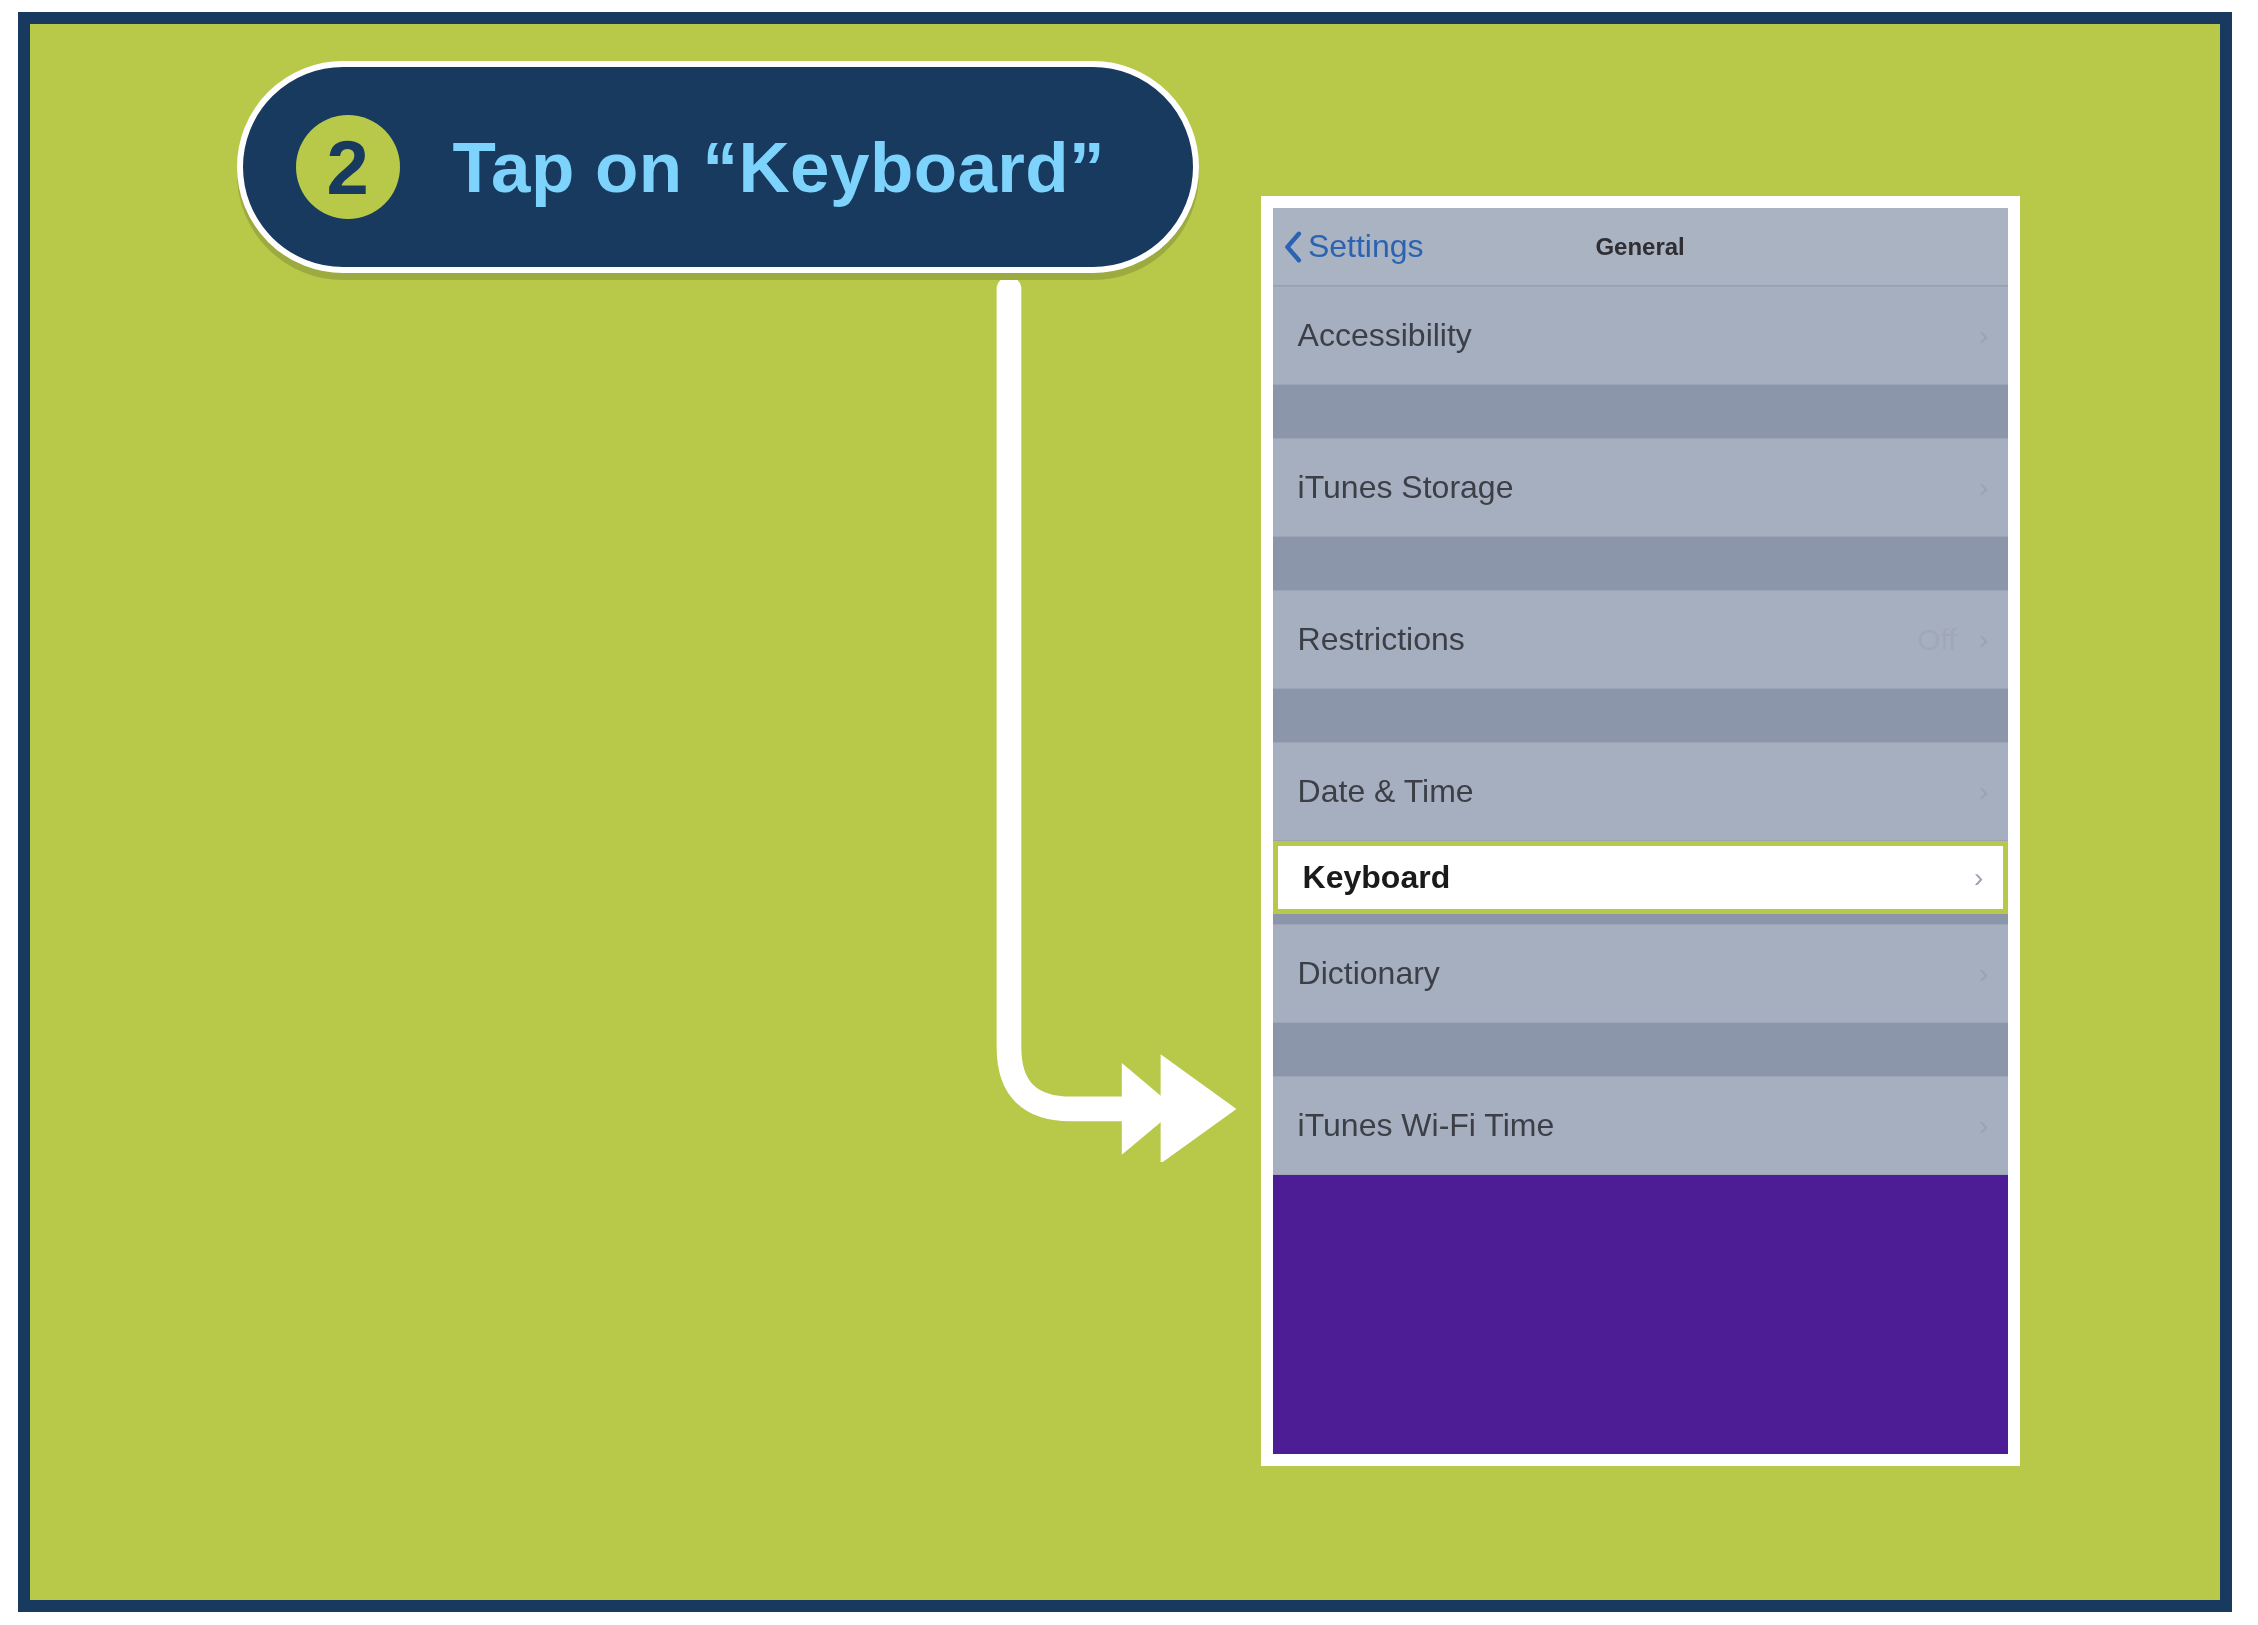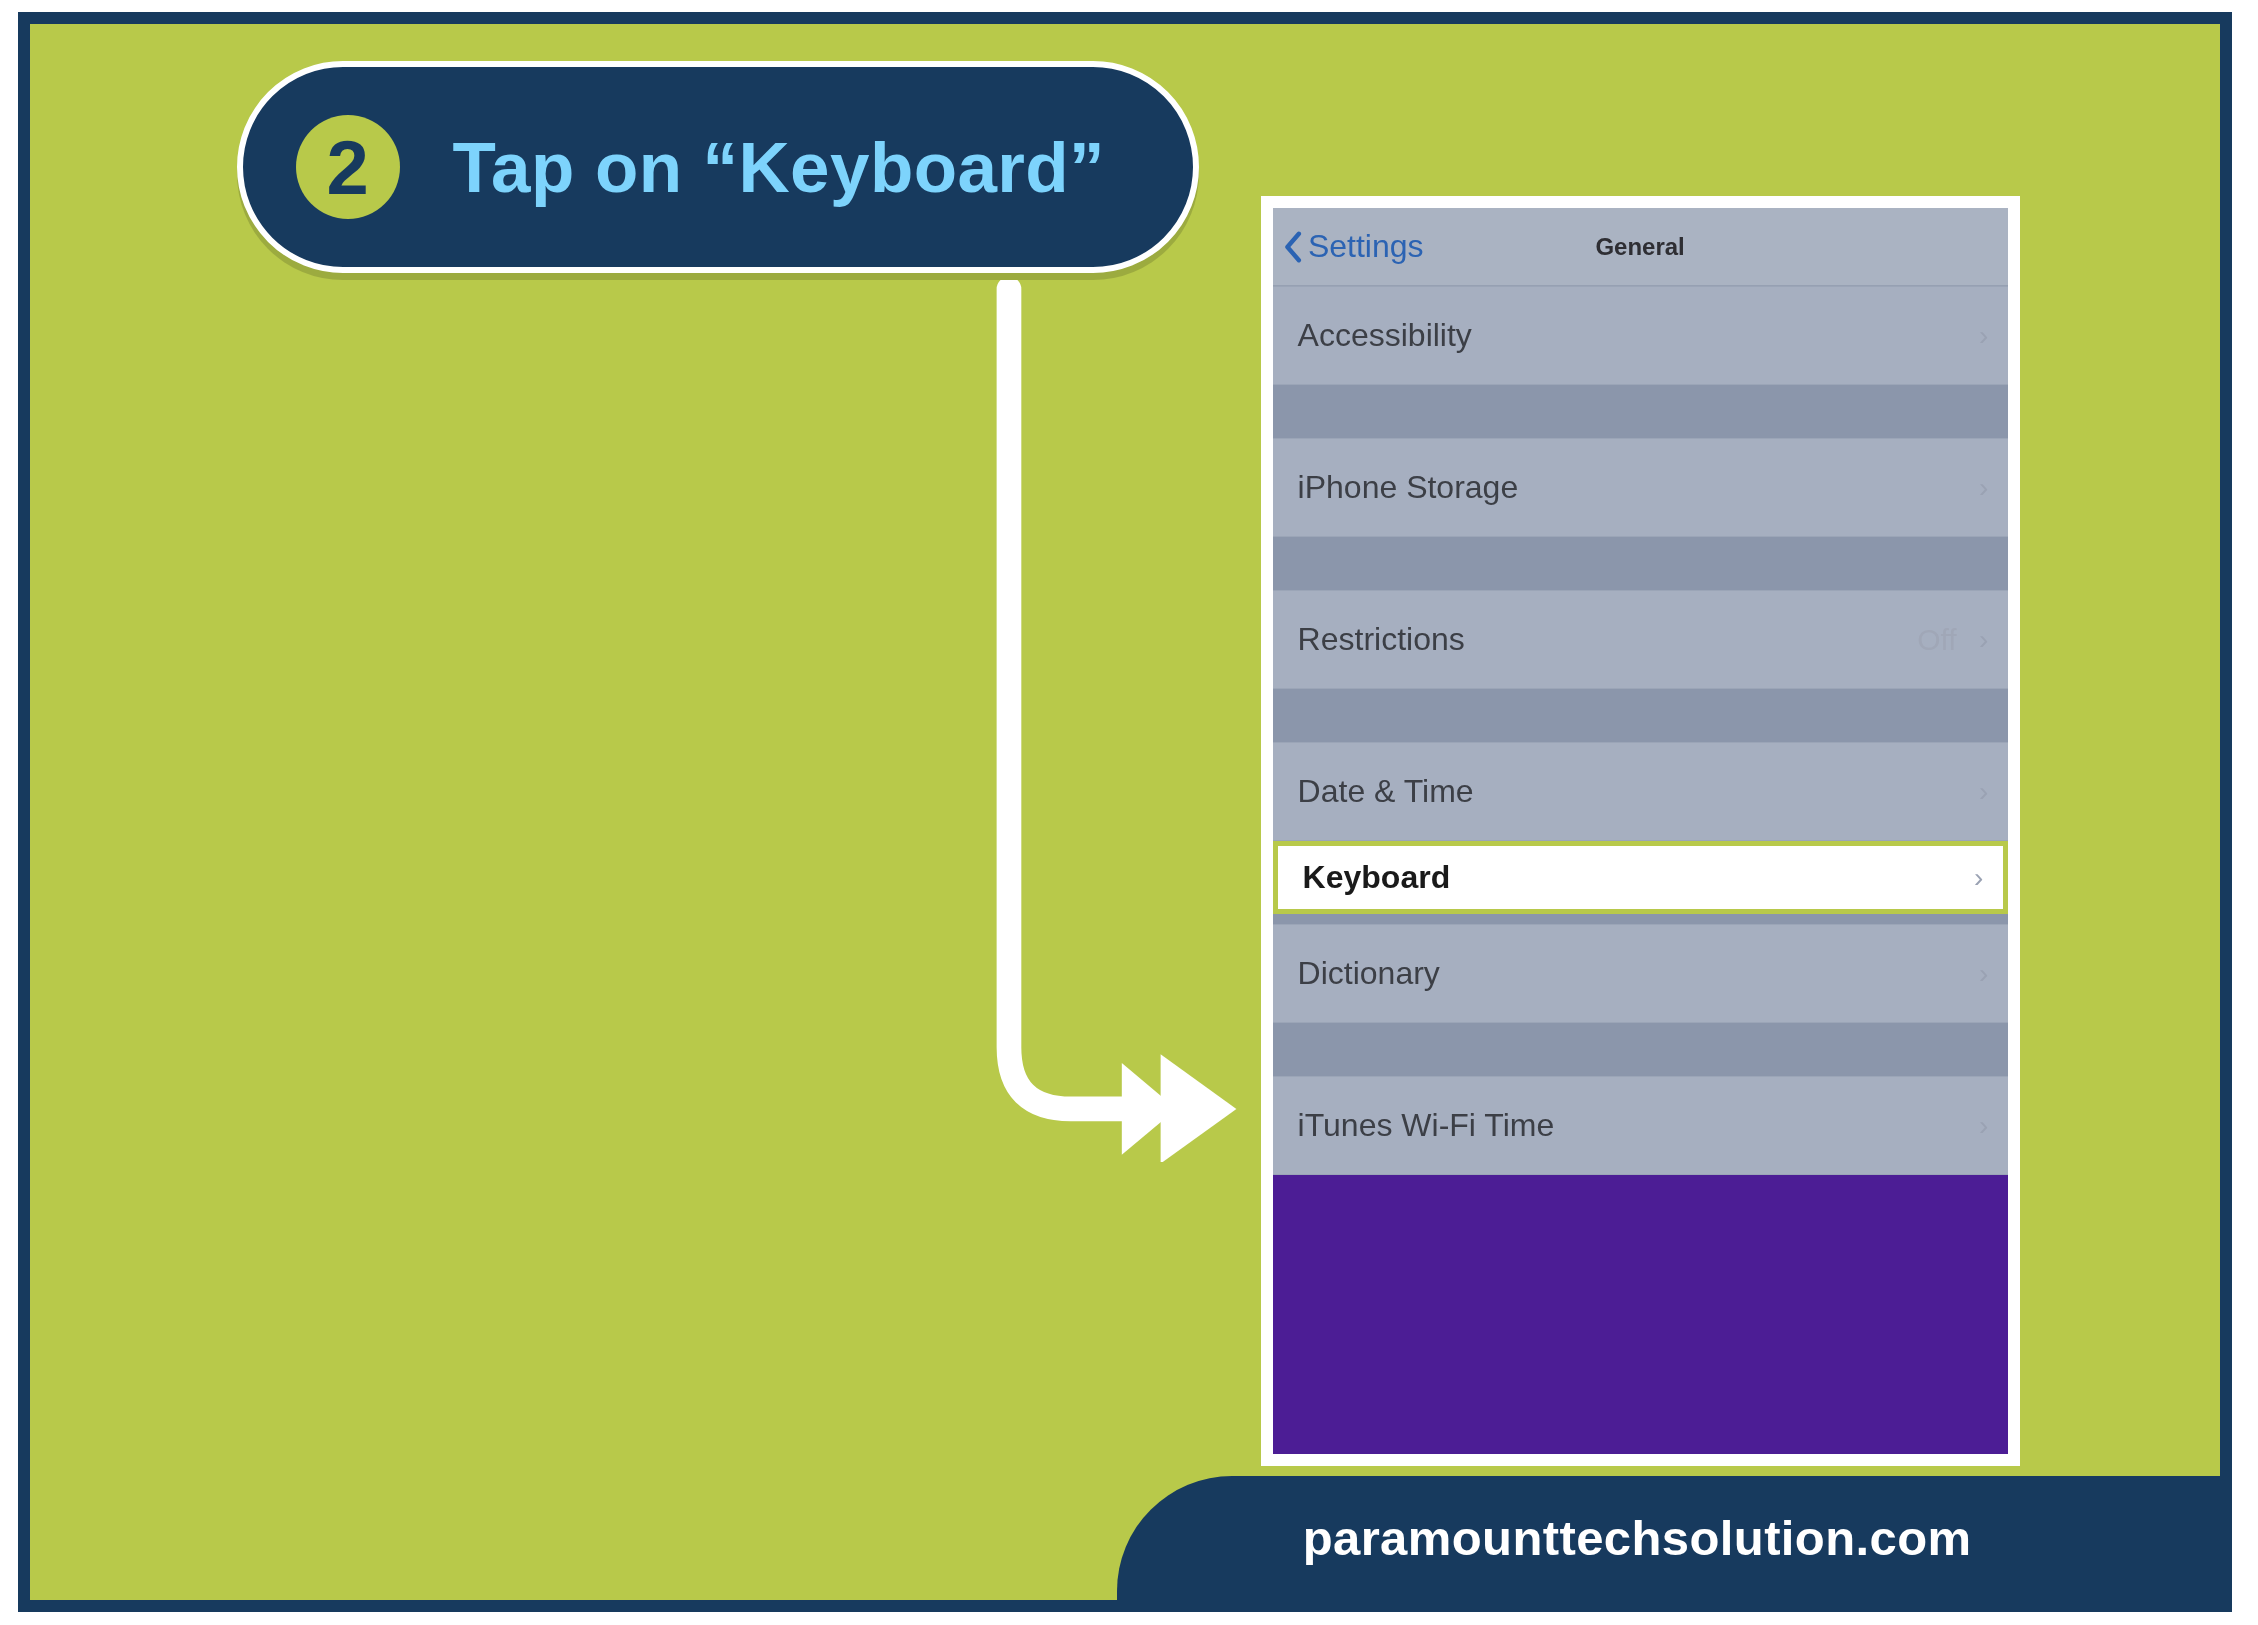--- a/index.html
+++ b/index.html
@@ -205,21 +205,21 @@
       <div class="phone-body">
 
         <div class="row first-in-group">
           <span>Accessibility</span>
           <span class="chev">›</span>
         </div>
 
         <div class="group-gap"></div>
 
         <div class="row first-in-group">
-          <span>iPhone Storage</span>
+          <span>iTunes Storage</span>
           <span class="chev">›</span>
         </div>
 
         <div class="group-gap"></div>
 
         <div class="row first-in-group">
           <span>Restrictions</span>
           <span class="value">Off</span>
           <span class="chev">›</span>
         </div>
@@ -243,19 +243,16 @@
         <div class="group-gap"></div>
 
         <div class="row first-in-group">
           <span>iTunes Wi-Fi Time</span>
           <span class="chev">›</span>
         </div>
 
       </div>
     </div>
 
-    <div class="ribbon">
-      <span class="ribbon-text">paramounttechsolution.com</span>
-    </div>
 
   </div>
 </div>
 
 
 </body></html>

